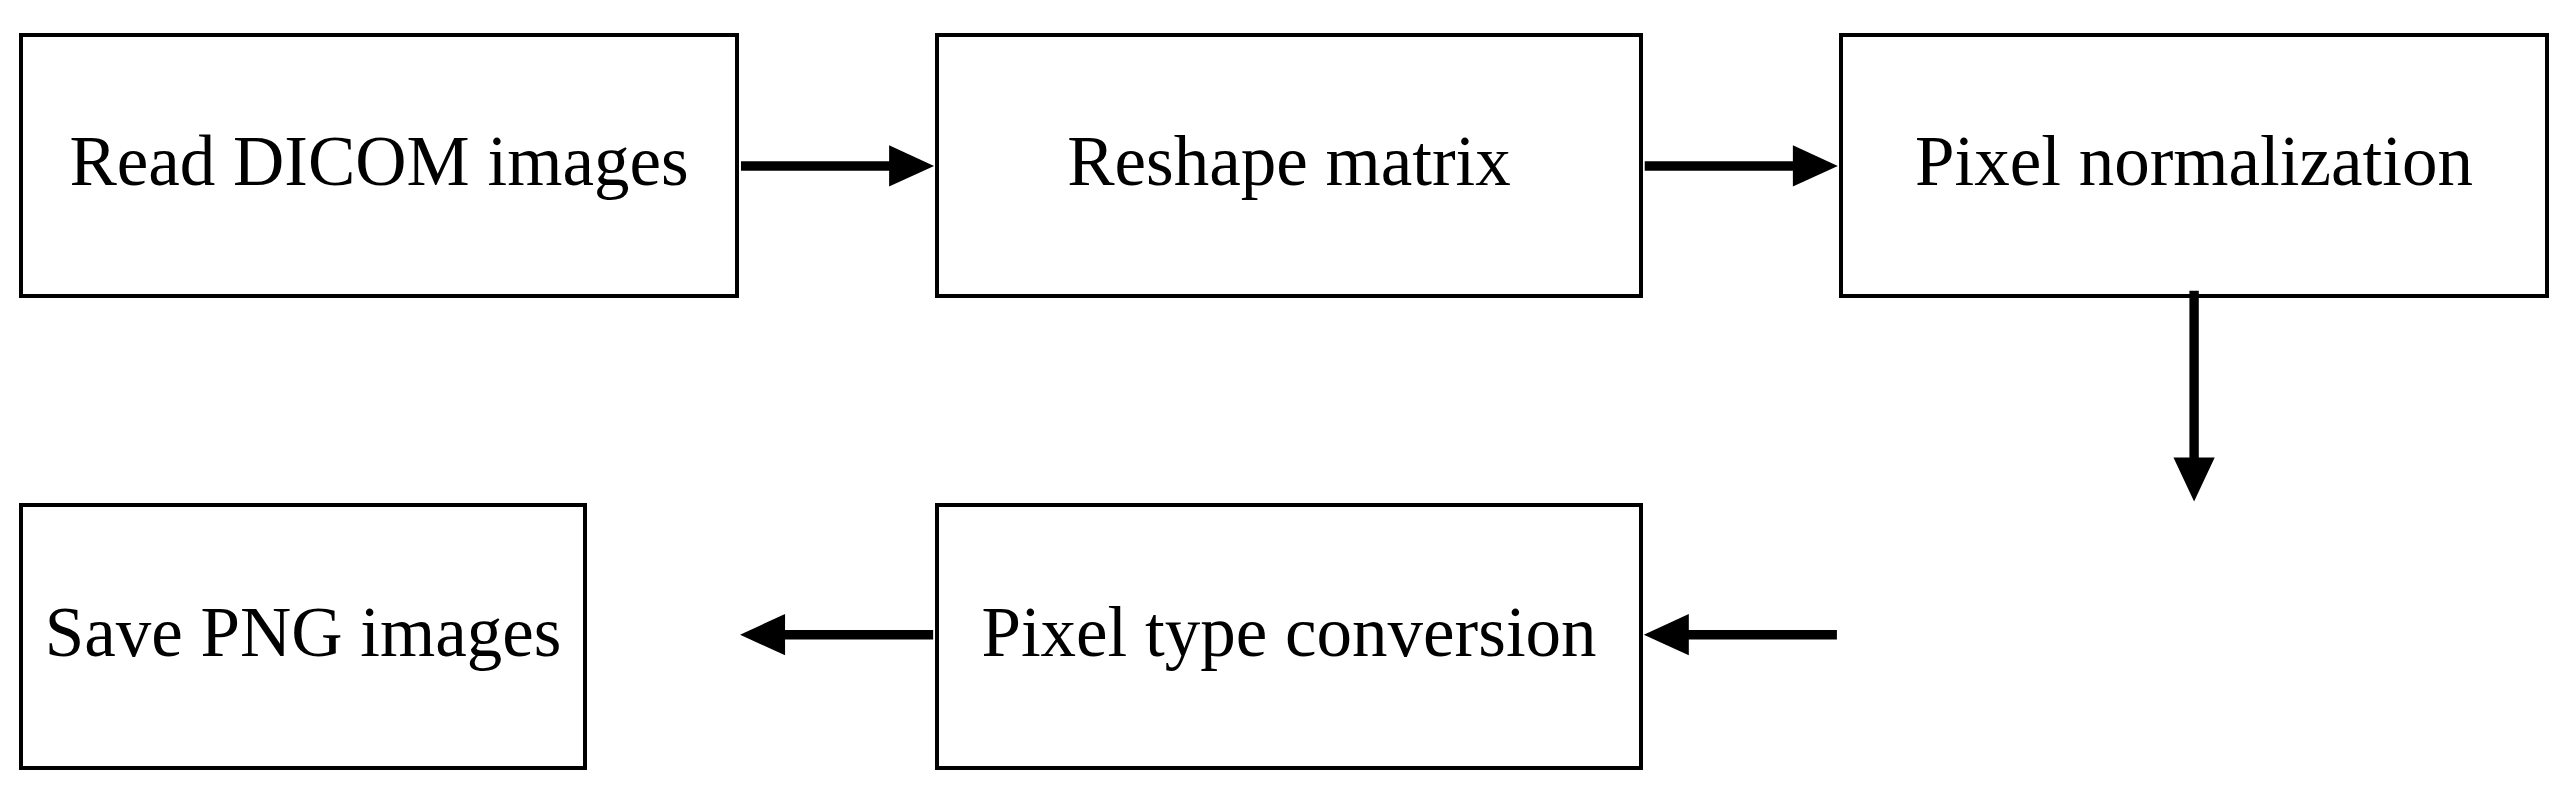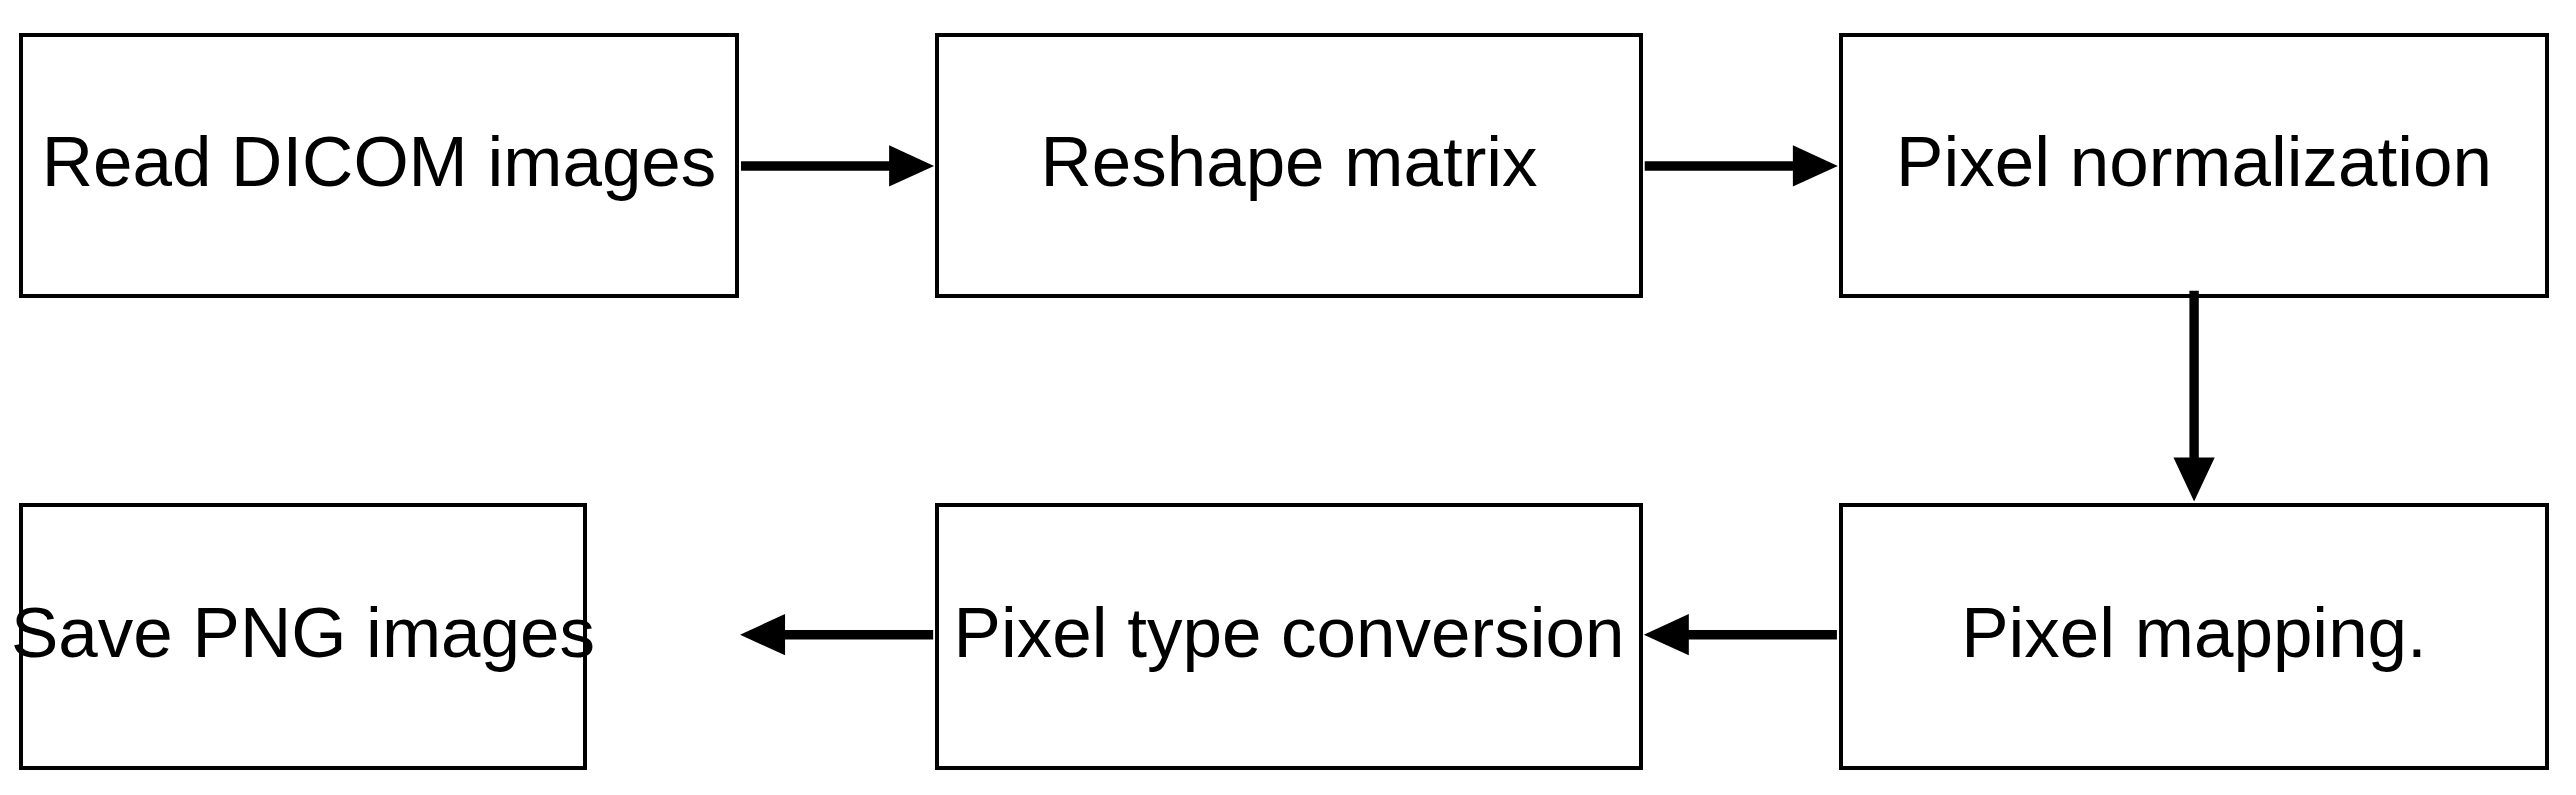--- a/index.html
+++ b/index.html
@@ -5,21 +5,21 @@
   html, body {
     margin: 0;
     padding: 0;
     background: #ffffff;
   }
   .canvas {
     position: relative;
     width: 2576px;
     height: 795px;
     background: #ffffff;
-    font-family: Liberation Sans, sans-serif;
+    font-family: Liberation Serif, serif;
     overflow: hidden;
   }
   .node {
     position: absolute;
     box-sizing: border-box;
     border: 4.7px solid #000000;
     background: #ffffff;
     display: flex;
     align-items: center;
     justify-content: center;
@@ -70,23 +70,20 @@
   </div>
 
   <div class="node n-save">
     <span class="node-label">Save PNG images</span>
   </div>
 
   <div class="node n-conv">
     <span class="node-label">Pixel type conversion</span>
   </div>
 
-  <div class="node n-map">
-    <span class="node-label">Pixel mapping.</span>
-  </div>
 
   <svg class="arrows" viewBox="0 0 2747 848" xmlns="http://www.w3.org/2000/svg">
 
     <g>
       <line x1="790" y1="177" x2="950" y2="177"></line>
       <polygon points="948,155 996,177 948,199"></polygon>
     </g>
 
     <g>
       <line x1="1754" y1="177" x2="1914" y2="177"></line>

